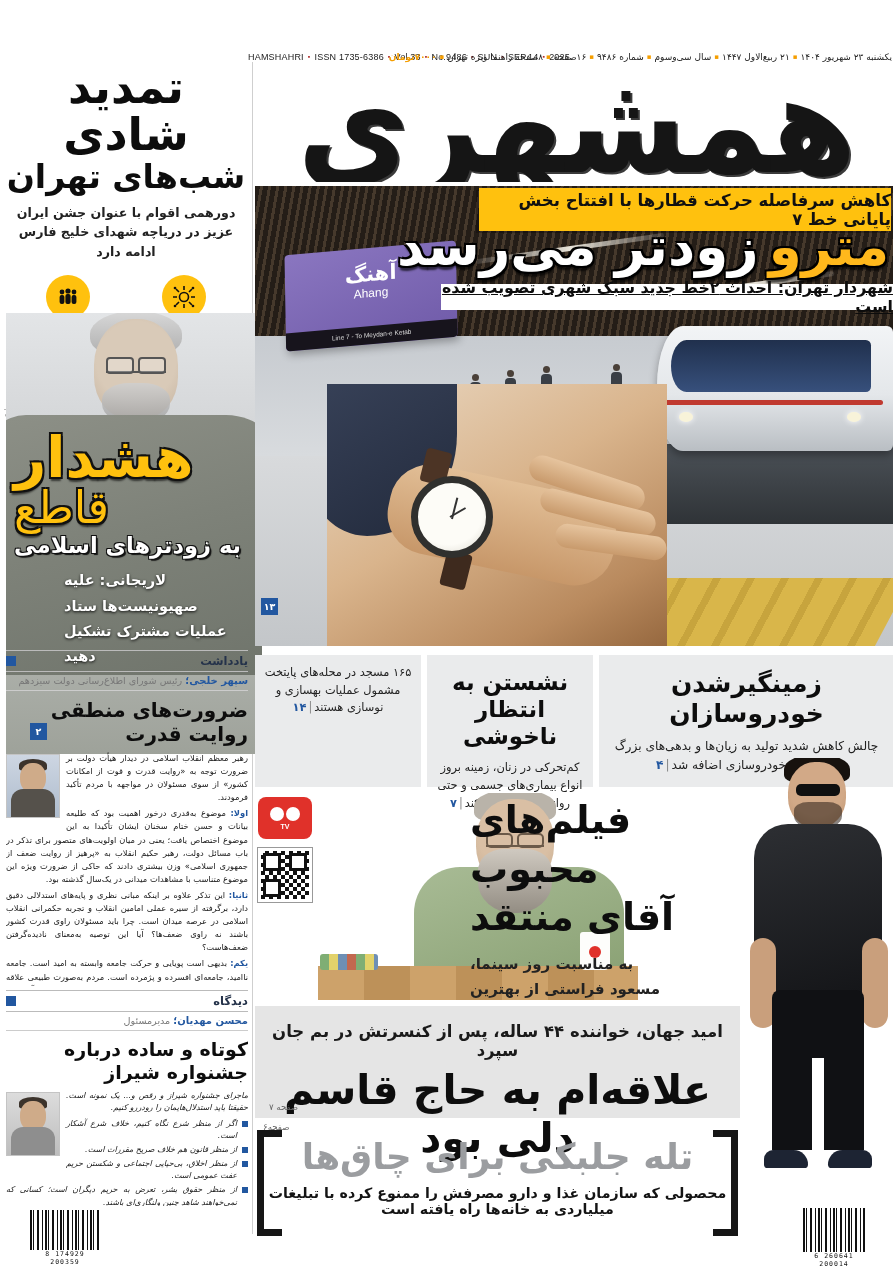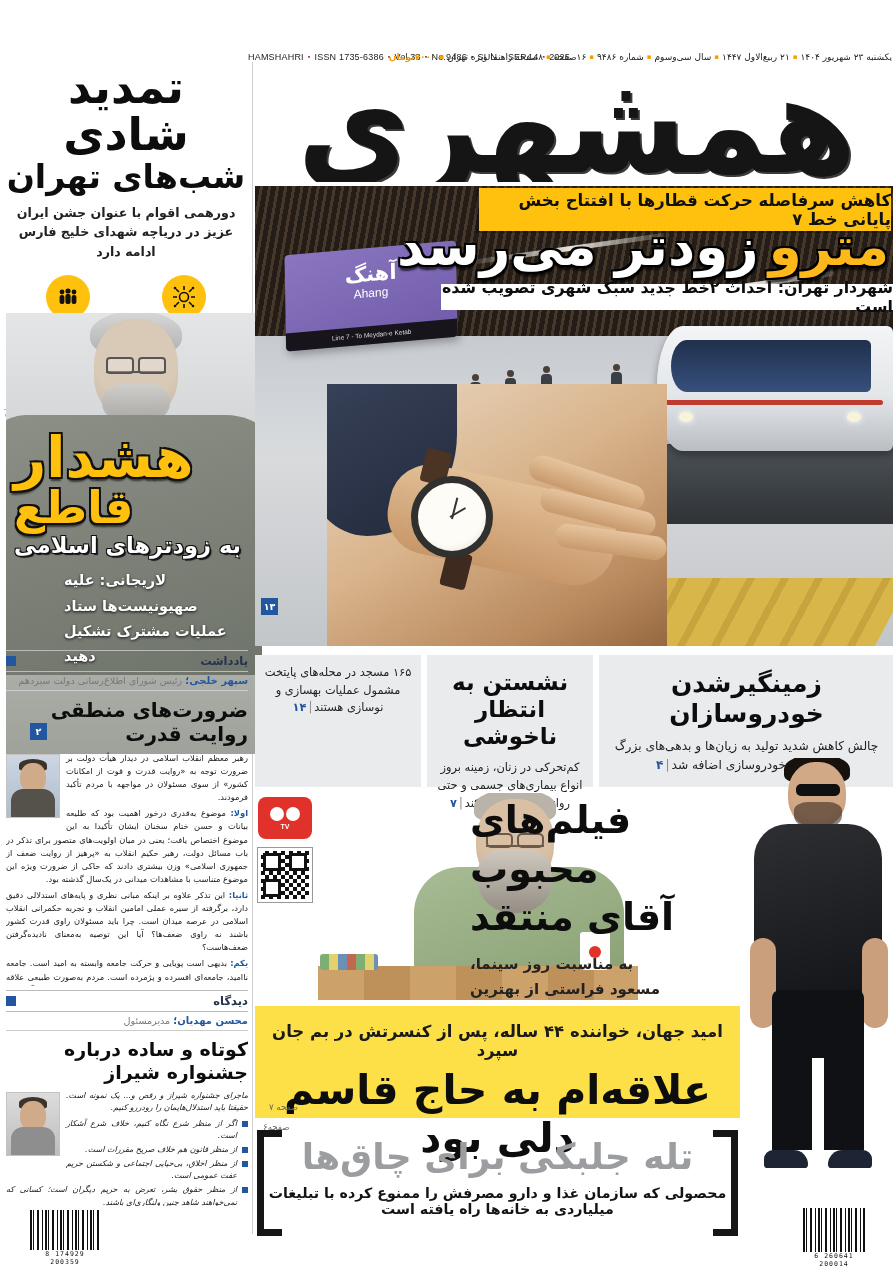--- a/index.html
+++ b/index.html
@@ -41,21 +41,21 @@
   .lj-glasses{position:absolute;left:100px;top:44px;width:60px;height:14px;
               border-bottom:2px solid #555;display:flex;justify-content:space-between;}
   .lj-glasses i{width:24px;height:13px;border:2px solid #555;border-radius:4px;background:rgba(255,255,255,.25);}
   .lj-beard{position:absolute;left:96px;top:70px;width:68px;height:42px;border-radius:40% 40% 50% 50%;
             background:linear-gradient(#cfcfcf,#9f9f9f);opacity:.85;}
   .lj-shirt{position:absolute;left:-20px;top:102px;width:300px;height:260px;border-radius:40px 60px 0 0;
             background:linear-gradient(165deg,#8d9087 0%,#7e8279 45%,#6f746b 100%);}
   .warn{position:absolute;right:8px;left:8px;top:118px;text-align:left;}
   .warn-l1{margin:0;font-size:56px;font-weight:900;color:#ffc10e;line-height:.95;text-align:left;
            text-shadow:-2px -2px 0 #111,2px -2px 0 #111,-2px 2px 0 #111,2px 2px 0 #111,0 4px 2px rgba(0,0,0,.6);}
-  .warn-l2{margin:0;font-size:45px;font-weight:700;color:#ffc10e;line-height:1.05;text-align:left;
+  .warn-l2{margin:0;font-size:45px;font-weight:400;color:#ffc10e;line-height:1.05;text-align:left;
            text-shadow:-2px -2px 0 #111,2px -2px 0 #111,-2px 2px 0 #111,2px 2px 0 #111,0 4px 2px rgba(0,0,0,.6);}
   .warn-l3{margin:2px 0 0;font-size:22.5px;font-weight:900;color:#fff;line-height:1.1;text-align:left;
            text-shadow:-1px -1px 0 #111,1px -1px 0 #111,-1px 1px 0 #111,2px 2px 1px #111;}
   .warn-sub{margin:10px 0 0;font-size:14.5px;font-weight:900;color:#fff;line-height:1.75;text-align:left;
             text-shadow:0 1px 3px rgba(0,0,0,.9);}
   .pgbadge{position:absolute;display:flex;align-items:center;justify-content:center;
            width:17px;height:17px;background:#2257a0;color:#fff;font-size:9.5px;font-weight:bold;}
   
   .photo-metro{overflow:hidden;background:#cdd1d5;}
   .m-ceiling{position:absolute;left:0;top:0;width:100%;height:150px;
@@ -147,21 +147,21 @@
   .om-beard{position:absolute;left:52px;top:44px;width:48px;height:28px;border-radius:30% 30% 50% 50%;background:rgba(40,30,22,.55);}
   .om-shirt{position:absolute;left:12px;top:66px;width:128px;height:170px;border-radius:34px 34px 10px 10px;
             background:linear-gradient(165deg,#2d2f33,#141518);}
   .om-arm-l{position:absolute;left:8px;top:180px;width:26px;height:90px;border-radius:14px;background:#c99f7c;}
   .om-arm-r{position:absolute;left:120px;top:180px;width:26px;height:90px;border-radius:14px;background:#c99f7c;}
   .om-pants{position:absolute;left:30px;top:232px;width:92px;height:160px;background:#101114;
             border-radius:8px 8px 0 0;}
   .om-gap{position:absolute;left:70px;top:300px;width:12px;height:95px;background:#fff;}
   .om-shoe{position:absolute;width:44px;height:18px;border-radius:10px 16px 4px 4px;background:#1d2433;}
   
-  .singer-box{background:#fde047;text-align:center;}
+  .singer-box{background:#e5e5e5;text-align:center;}
   .singer-kicker{margin:16px 0 0;font-size:16.5px;font-weight:900;color:#1a1a1a;}
   .singer-head{margin:6px 0 0;font-size:41px;font-weight:900;color:#0d0d0d;letter-spacing:-1px;}
   
   .bracket{position:absolute;width:18px;height:92px;border:7px solid #161616;}
   .bracket.rt{border-left:none;}
   .bracket.lt{border-right:none;}
   .algae-head{margin:10px 0 0;font-size:36px;font-weight:900;color:#9b9da0;text-align:center;}
   .algae-sub{margin:8px 0 0;font-size:14.2px;font-weight:900;color:#141414;text-align:center;}
   
   .sec-head{position:relative;height:17px;}
@@ -296,21 +296,21 @@
           <i class="w-hand-m"></i>
         </div>
       <div class="w-finger" style="left:200px;top:86px;width:120px;height:26px;transform:rotate(18deg);"></div>
       <div class="w-finger" style="left:212px;top:116px;width:118px;height:24px;transform:rotate(14deg);"></div>
       <div class="w-finger" style="left:228px;top:146px;width:112px;height:24px;transform:rotate(8deg);"></div>
     </div>
     <div class="m-kicker" style="left:224px;top:2px;width:412px;height:43px;">کاهش سرفاصله حرکت قطارها با افتتاح بخش پایانی خط ۷</div>
     <div class="m-headline" style="right:4px;top:34px;">
       <span class="acc">مترو</span><span class="rest">زودتر می‌رسد</span>
     </div>
-    <div class="m-subhead" style="left:186px;top:98px;width:452px;height:26px;">شهردار تهران: احداث ۲خط جدید سبک شهری تصویب شده است</div>
+    <div class="m-subhead" style="left:186px;top:98px;width:452px;height:26px;text-decoration:underline;">شهردار تهران: احداث ۲خط جدید سبک شهری تصویب شده است</div>
     <div class="pgbadge" style="left:6px;top:412px;position:absolute;">۱۳</div>
   </div>
 
   <div class="abs midband" style="left:255px;top:655px;width:638px;height:132px;">
     <div class="mid-col" style="left:345px;width:293px;">
       <h3 class="mid-title"><span>زمینگیرشدن</span><br><span>خودروسازان</span></h3>
       <p class="mid-text"><span>چالش کاهش شدید تولید به زیان‌ها و بدهی‌های بزرگ در صنعت خودروسازی اضافه شد</span><span class="sep">|</span><b class="pg">۴</b></p>
     </div>
     <div class="mid-div" style="left:338px;"></div>
     <div class="mid-col" style="left:172px;width:166px;">

